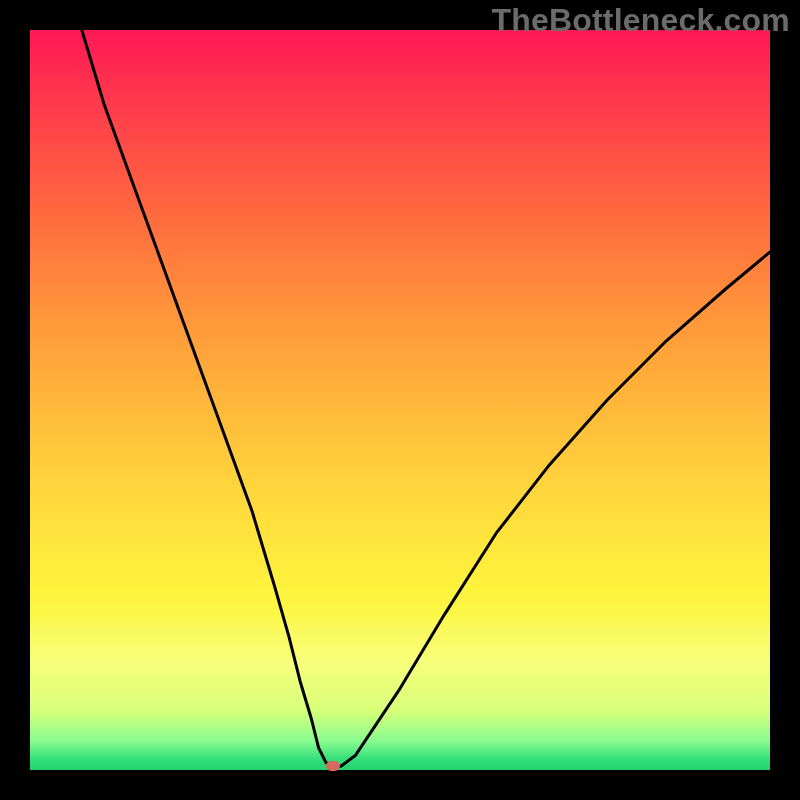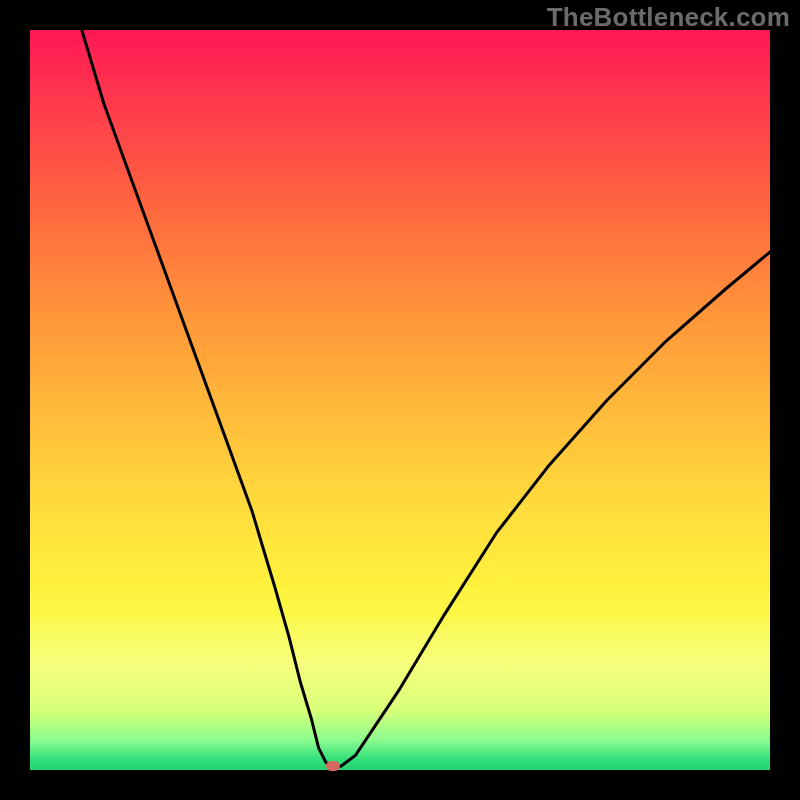--- a/index.html
+++ b/index.html
@@ -15,21 +15,21 @@
     position: relative;
     width: 800px;
     height: 800px;
     background: #000;
   }
   .watermark {
     position: absolute;
     top: 2px;
     right: 10px;
     color: #6b6b6b;
-    font-size: 26px;
+    font-size: 32px;
     font-weight: 600;
     letter-spacing: 0.2px;
     z-index: 5;
   }
   .plot {
     position: absolute;
     left: 30px;
     top: 30px;
     width: 740px;
     height: 740px;

